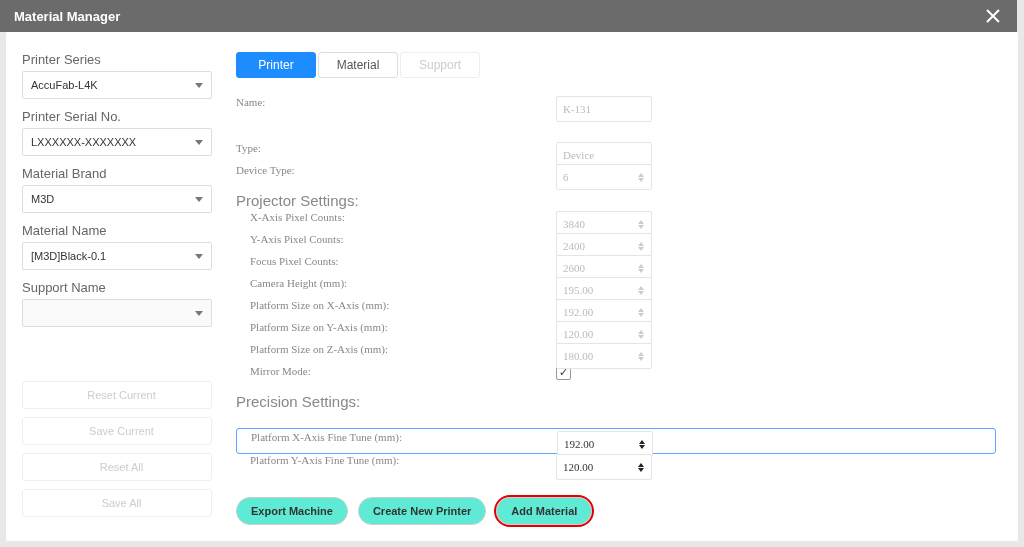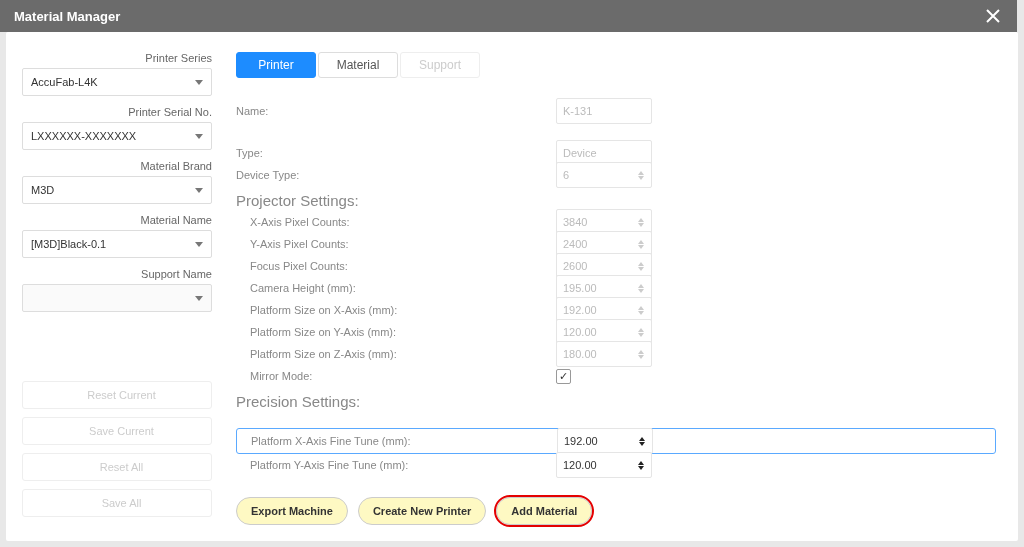--- a/index.html
+++ b/index.html
@@ -47,24 +47,23 @@
     display: flex;
     padding: 20px 16px 16px 16px;
   }
   .sidebar {
     width: 190px;
     flex-shrink: 0;
     display: flex;
     flex-direction: column;
   }
   .side-label {
-    font-size: 11px;
+    font-size: 13px;
     color: #666;
     margin-bottom: 4px;
-    text-align: right;
   }
   .dropdown {
     height: 28px;
     border: 1px solid #ddd;
     border-radius: 2px;
     display: flex;
     align-items: center;
     padding: 0 8px;
     font-size: 11px;
     color: #333;
@@ -121,23 +120,23 @@
   }
   .tab.active {
     background: #1d8cff;
     border-color: #1d8cff;
     color: #fff;
   }
   .tab.disabled { color: #ccc; border-color: #eee; }
   .form-area { flex: 1; }
   .row {
     display: flex;
-    align-items: center;
     height: 22px;
     margin-bottom: 0;
+    font-family: Liberation Serif, serif;
   }
   .row.name-row { height: 30px; margin-bottom: 16px; }
   .row-label {
     width: 320px;
     font-size: 11px;
     color: #888;
   }
   .row-label.indent { padding-left: 14px; }
   .section-label {
     font-size: 15px;
@@ -198,21 +197,21 @@
   .bottom-buttons {
     display: flex;
     gap: 10px;
     padding-top: 14px;
   }
   .bot-btn {
     height: 28px;
     padding: 0 14px;
     border: 1px solid #ccc;
     border-radius: 14px;
-    background: #fef9c3;
+    background: #5eead4;
     font-size: 11px;
     color: #333;
     display: flex;
     align-items: center;
     font-weight: 600;
     cursor: pointer;
   }
   .bot-btn.highlight {
     outline: 2px solid #e40000;
     border-color: #ccc;

